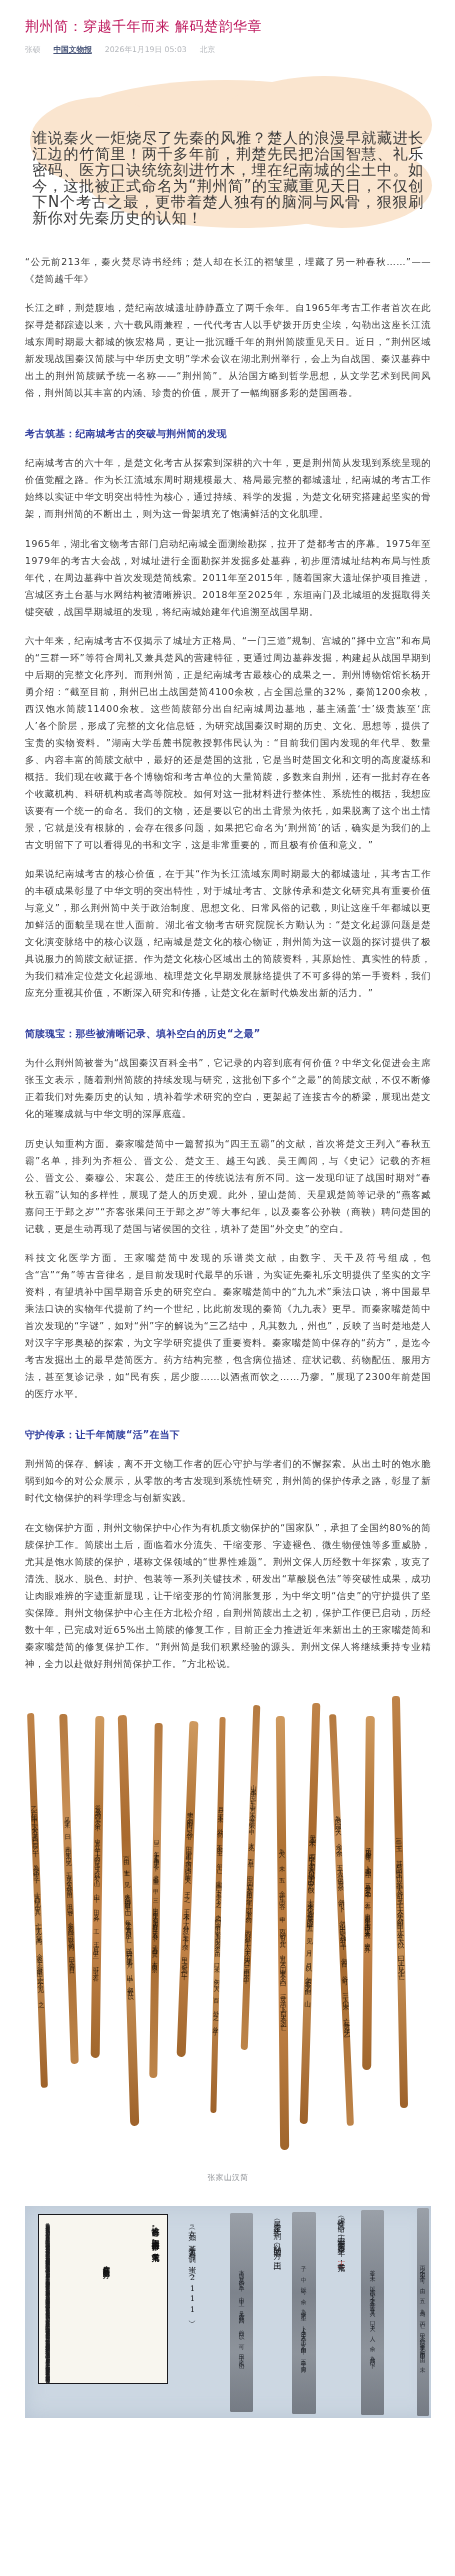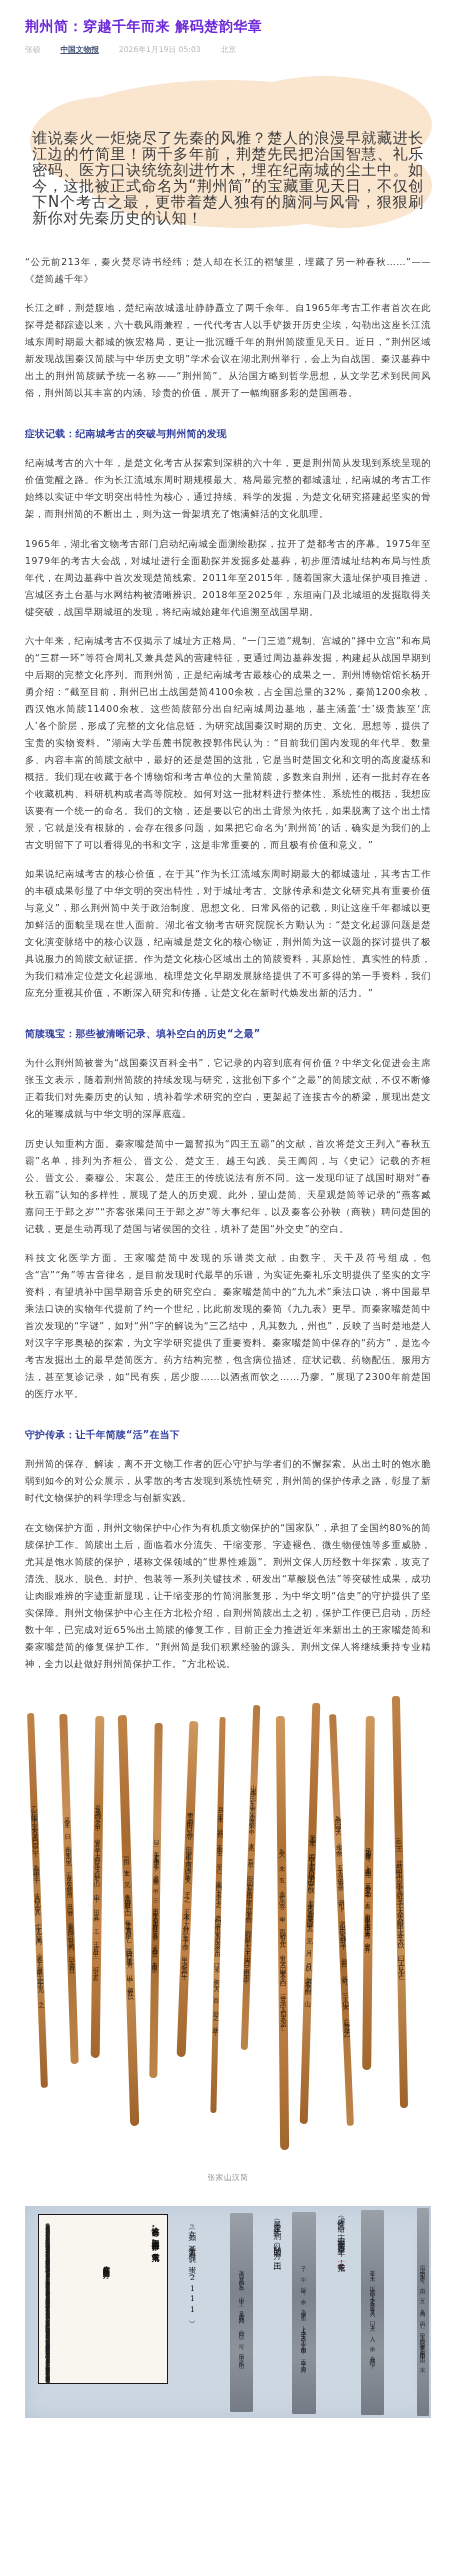--- a/index.html
+++ b/index.html
@@ -1,20 +1,20 @@
 <!DOCTYPE html>
 <html style="font-size:8.2px"><head>
 <meta charset="utf-8">
 <style>
   html,body{margin:0;padding:0;background:#ffffff;}
   body{width:455px;height:3298px;overflow:hidden;position:relative;
        font-family:"DejaVu Sans","Liberation Sans",sans-serif;color:#3a3a3a;}
   .page{position:relative;padding:0 25px;width:406px;}
-  .title{margin:15.5px 0 0;font-size:14px;line-height:1.45;font-weight:700;color:#6d28d9;letter-spacing:0.5px;}
-  .meta{margin-top:8.8px;font-size:7.7px;color:#b4b7bc;display:flex;gap:20px;align-items:baseline;}
+  .title{margin:15.5px 0 0;font-size:14px;line-height:1.45;font-weight:400;color:#be185d;letter-spacing:0.5px;}
+  .meta{margin-top:8.8px;font-size:7.7px;color:#b4b7bc;display:flex;gap:13px;align-items:baseline;}
   .meta .source{color:#49567a;font-weight:600;text-decoration:underline;}
   
   .intro-wrap{position:relative;margin-top:21.6px;height:161px;}
   .blob{position:absolute;background:#fae5cf;border-radius:50%;}
   .b1{left:31px;top:4.1px;width:340px;height:103px;}
   .b2{left:191px;top:0px;width:216px;height:98px;}
   .b3{left:62px;top:59px;width:309px;height:93px;}
   .b4{left:242px;top:67px;width:165px;height:85px;border-radius:48% 52% 55% 45%/55% 50% 50% 45%;}
   .b5{left:5.2px;top:20.6px;width:134px;height:88px;border-radius:55% 45% 50% 50%/50% 55% 45% 50%;}
   .intro-text{position:relative;z-index:2;padding:54px 7.2px 0 7.2px;font-size:15px;line-height:16px;
@@ -68,21 +68,21 @@
     <div class="blob b3"></div>
     <div class="blob b4"></div>
     <div class="blob b5"></div>
     <div class="intro-text">谁说秦火一炬烧尽了先秦的风雅？楚人的浪漫早就藏进长江边的竹简里！两千多年前，荆楚先民把治国智慧、礼乐密码、医方口诀统统刻进竹木，埋在纪南城的尘土中。如今，这批被正式命名为“荆州简”的宝藏重见天日，不仅创下N个考古之最，更带着楚人独有的脑洞与风骨，狠狠刷新你对先秦历史的认知！</div>
   </div>
 
   <p class="body first">“公元前213年，秦火焚尽诗书经纬；楚人却在长江的褶皱里，埋藏了另一种春秋……”——《楚简越千年》</p>
 
   <p class="body">长江之畔，荆楚腹地，楚纪南故城遗址静静矗立了两千余年。自1965年考古工作者首次在此探寻楚都踪迹以来，六十载风雨兼程，一代代考古人以手铲拨开历史尘埃，勾勒出这座长江流域东周时期最大都城的恢宏格局，更让一批沉睡千年的荆州简牍重见天日。近日，“荆州区域新发现战国秦汉简牍与中华历史文明”学术会议在湖北荆州举行，会上为自战国、秦汉墓葬中出土的荆州简牍赋予统一名称——“荆州简”。从治国方略到哲学思想，从文学艺术到民间风俗，荆州简以其丰富的内涵、珍贵的价值，展开了一幅绚丽多彩的楚国画卷。</p>
 
-  <h2 class="sec">症状记载：纪南城考古的突破与荆州简的发现</h2>
+  <h2 class="sec">考古筑基：纪南城考古的突破与荆州简的发现</h2>
   <p class="body">纪南城考古的六十年，是楚文化考古从探索到深耕的六十年，更是荆州简从发现到系统呈现的价值觉醒之路。作为长江流域东周时期规模最大、格局最完整的都城遗址，纪南城的考古工作始终以实证中华文明突出特性为核心，通过持续、科学的发掘，为楚文化研究搭建起坚实的骨架，而荆州简的不断出土，则为这一骨架填充了饱满鲜活的文化肌理。</p>
   <p class="body">1965年，湖北省文物考古部门启动纪南城全面测绘勘探，拉开了楚都考古的序幕。1975年至1979年的考古大会战，对城址进行全面勘探并发掘多处墓葬，初步厘清城址结构布局与性质年代，在周边墓葬中首次发现楚简线索。2011年至2015年，随着国家大遗址保护项目推进，宫城区夯土台基与水网结构被清晰辨识。2018年至2025年，东垣南门及北城垣的发掘取得关键突破，战国早期城垣的发现，将纪南城始建年代追溯至战国早期。</p>
   <p class="body">六十年来，纪南城考古不仅揭示了城址方正格局、“一门三道”规制、宫城的“择中立宫”和布局的“三群一环”等符合周礼又兼具楚风的营建特征，更通过周边墓葬发掘，构建起从战国早期到中后期的完整文化序列。而荆州简，正是纪南城考古最核心的成果之一。荆州博物馆馆长杨开勇介绍：“截至目前，荆州已出土战国楚简4100余枚，占全国总量的32%，秦简1200余枚，西汉饱水简牍11400余枚。这些简牍部分出自纪南城周边墓地，墓主涵盖‘士’级贵族至‘庶人’各个阶层，形成了完整的文化信息链，为研究战国秦汉时期的历史、文化、思想等，提供了宝贵的实物资料。”湖南大学岳麓书院教授郭伟民认为：“目前我们国内发现的年代早、数量多、内容丰富的简牍文献中，最好的还是楚国的这批，它是当时楚国文化和文明的高度凝练和概括。我们现在收藏于各个博物馆和考古单位的大量简牍，多数来自荆州，还有一批封存在各个收藏机构、科研机构或者高等院校。如何对这一批材料进行整体性、系统性的概括，我想应该要有一个统一的命名。我们的文物，还是要以它的出土背景为依托，如果脱离了这个出土情景，它就是没有根脉的，会存在很多问题，如果把它命名为‘荆州简’的话，确实是为我们的上古文明留下了可以看得见的书和文字，这是非常重要的，而且极有价值和意义。”</p>
   <p class="body">如果说纪南城考古的核心价值，在于其“作为长江流域东周时期最大的都城遗址，其考古工作的丰硕成果彰显了中华文明的突出特性，对于城址考古、文脉传承和楚文化研究具有重要价值与意义”，那么荆州简中关于政治制度、思想文化、日常风俗的记载，则让这座千年都城以更加鲜活的面貌呈现在世人面前。湖北省文物考古研究院院长方勤认为：“楚文化起源问题是楚文化演变脉络中的核心议题，纪南城是楚文化的核心物证，荆州简为这一议题的探讨提供了极具说服力的简牍文献证据。作为楚文化核心区域出土的简牍资料，其原始性、真实性的特质，为我们精准定位楚文化起源地、梳理楚文化早期发展脉络提供了不可多得的第一手资料，我们应充分重视其价值，不断深入研究和传播，让楚文化在新时代焕发出新的活力。”</p>
 
   <h2 class="sec">简牍瑰宝：那些被清晰记录、填补空白的历史“之最”</h2>
   <p class="body">为什么荆州简被誉为“战国秦汉百科全书”，它记录的内容到底有何价值？中华文化促进会主席张玉文表示，随着荆州简牍的持续发现与研究，这批创下多个“之最”的简牍文献，不仅不断修正着我们对先秦历史的认知，填补着学术研究的空白，更架起了连接古今的桥梁，展现出楚文化的璀璨成就与中华文明的深厚底蕴。</p>
   <p class="body">历史认知重构方面。秦家嘴楚简中一篇暂拟为“四王五霸”的文献，首次将楚文王列入“春秋五霸”名单，排列为齐桓公、晋文公、楚文王、越王勾践、吴王阖闾，与《史记》记载的齐桓公、晋文公、秦穆公、宋襄公、楚庄王的传统说法有所不同。这一发现印证了战国时期对“春秋五霸”认知的多样性，展现了楚人的历史观。此外，望山楚简、天星观楚简等记录的“燕客臧嘉问王于郢之岁”“齐客张果问王于郢之岁”等大事纪年，以及秦客公孙鞅（商鞅）聘问楚国的记载，更是生动再现了楚国与诸侯国的交往，填补了楚国“外交史”的空白。</p>
   <p class="body">科技文化医学方面。王家嘴楚简中发现的乐谱类文献，由数字、天干及符号组成，包含“宫”“角”等古音律名，是目前发现时代最早的乐谱，为实证先秦礼乐文明提供了坚实的文字资料，有望填补中国早期音乐史的研究空白。秦家嘴楚简中的“九九术”乘法口诀，将中国最早乘法口诀的实物年代提前了约一个世纪，比此前发现的秦简《九九表》更早。而秦家嘴楚简中首次发现的“字谜”，如对“州”字的解说为“三乙结中，凡其数九，州也”，反映了当时楚地楚人对汉字字形奥秘的探索，为文字学研究提供了重要资料。秦家嘴楚简中保存的“药方”，是迄今考古发掘出土的最早楚简医方。药方结构完整，包含病位描述、症状记载、药物配伍、服用方法，甚至复诊记录，如“民有疾，居少腹……以酒煮而饮之……乃瘳。”展现了2300年前楚国的医疗水平。</p>
 

